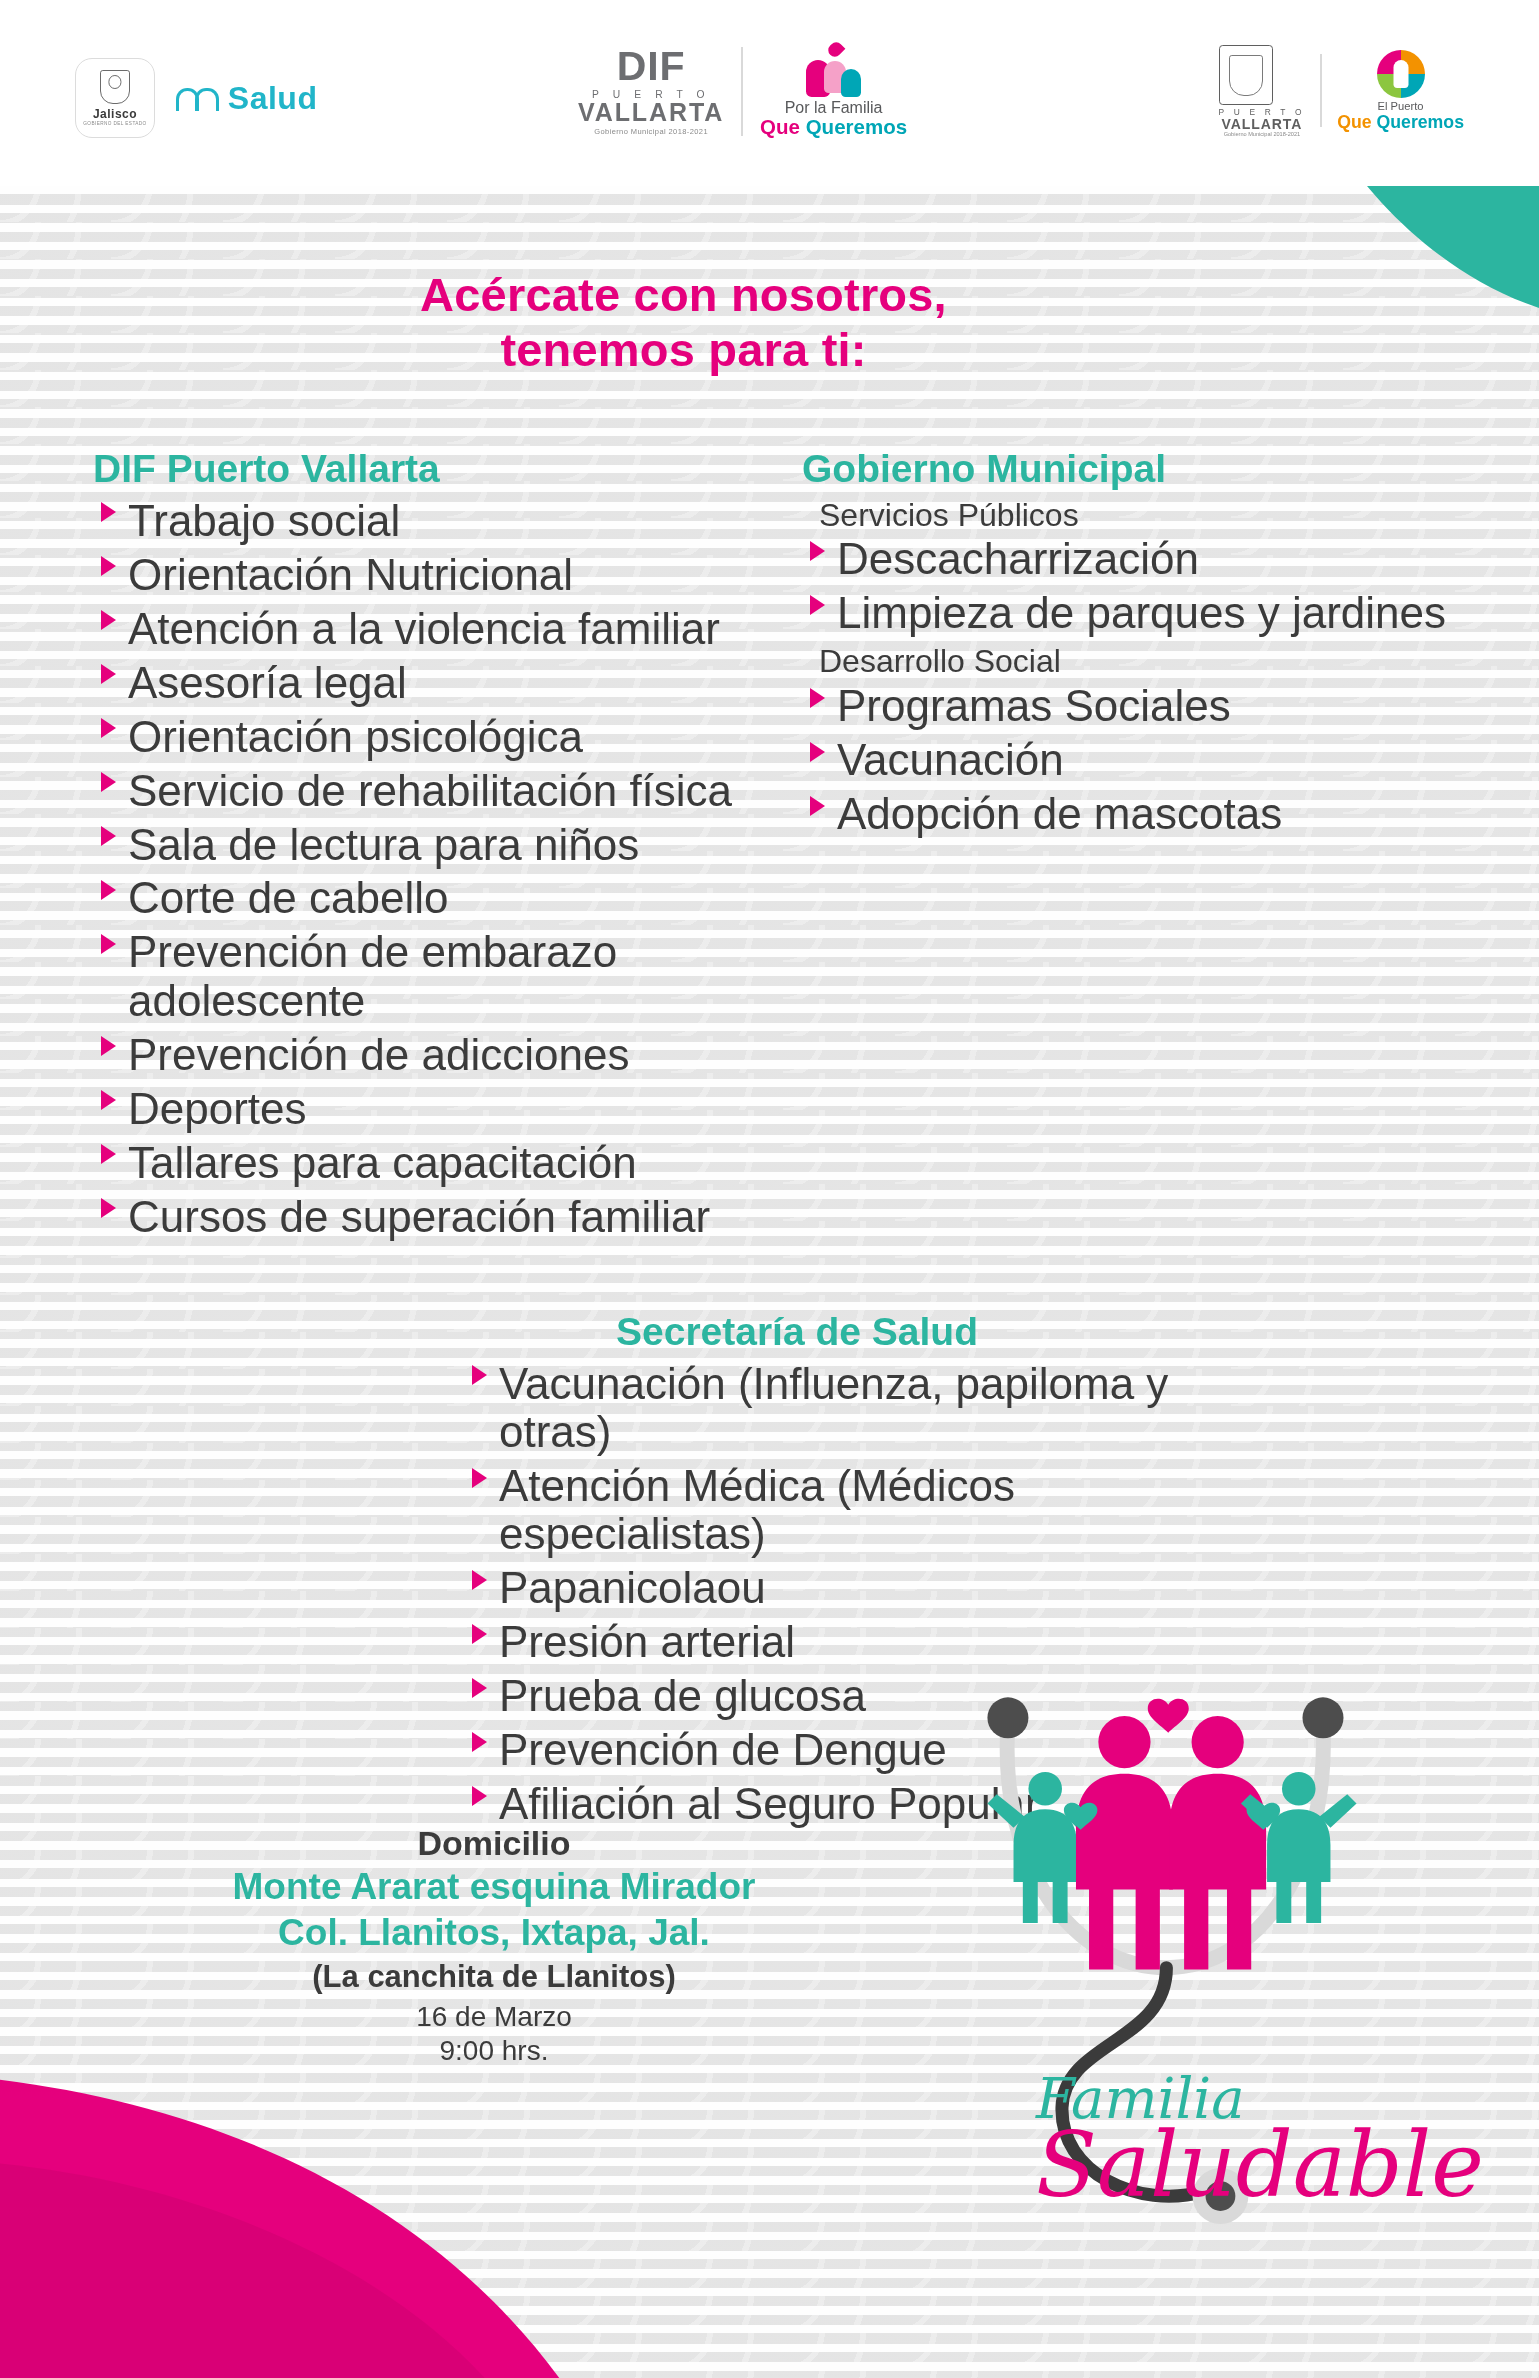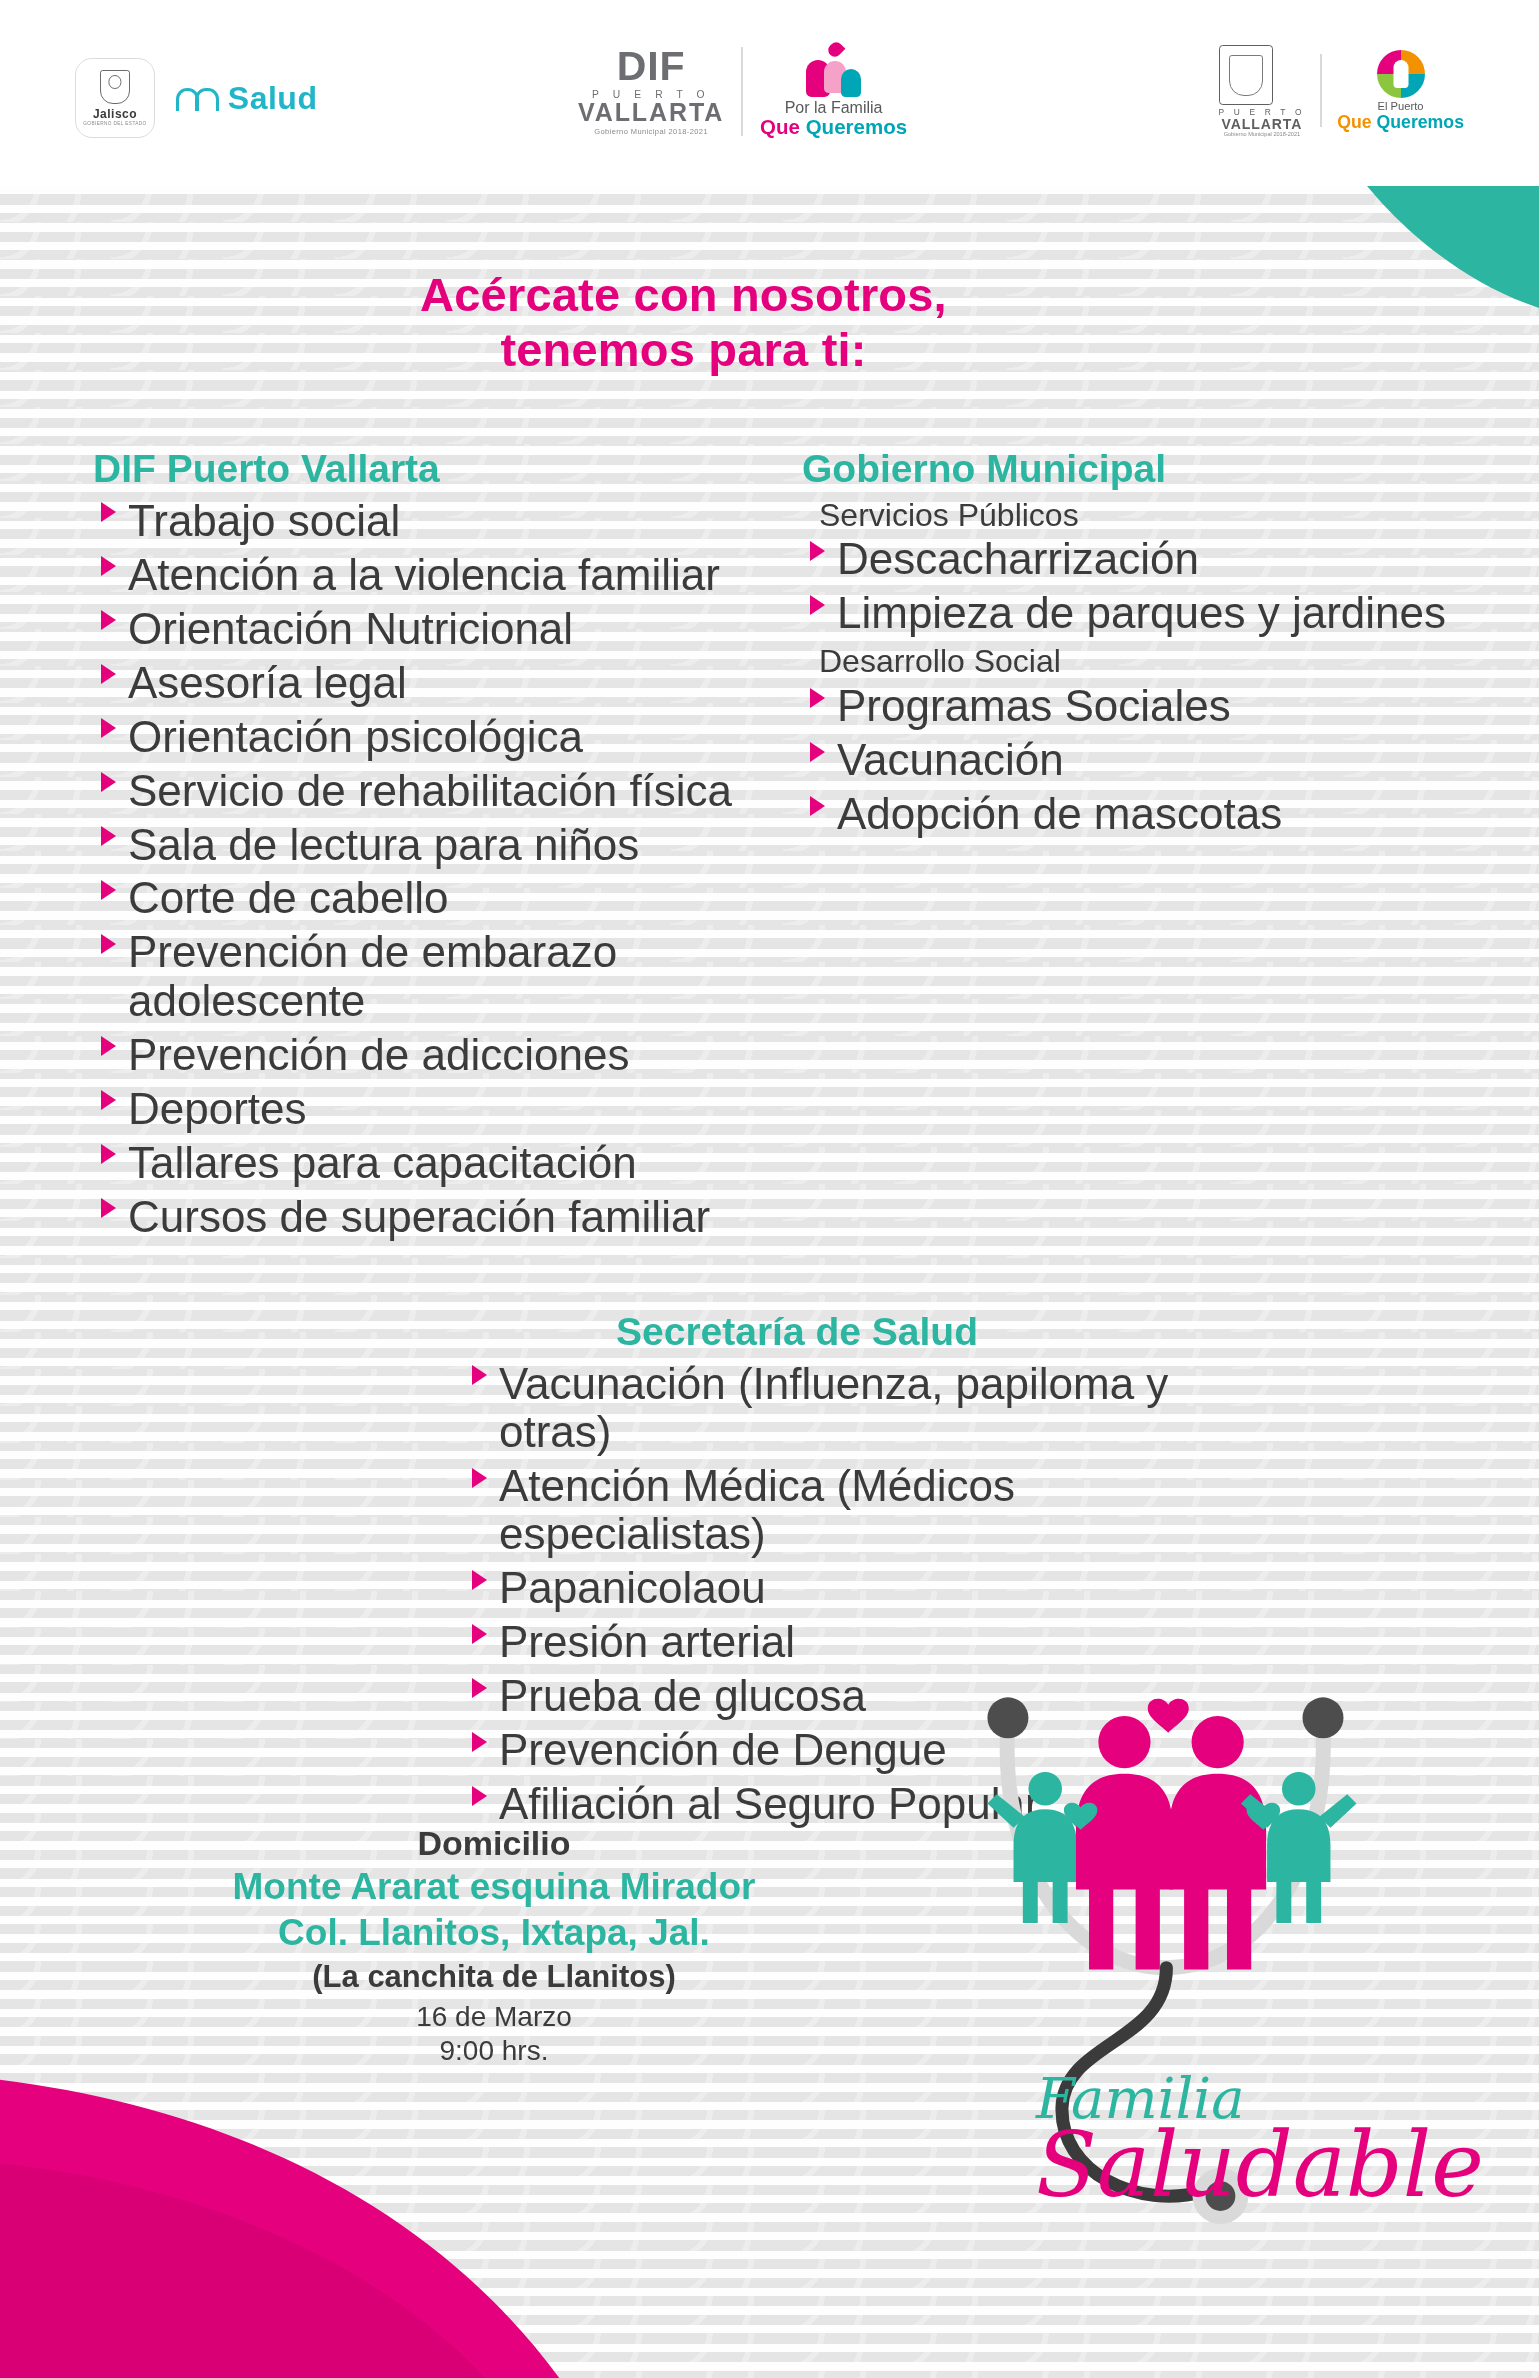--- a/index.html
+++ b/index.html
@@ -333,22 +333,22 @@
 
 <div class="headline">
   <div>Acércate con nosotros,</div>
   <div>tenemos para ti:</div>
 </div>
 
 <div class="col-dif">
   <div class="sec-title">DIF Puerto Vallarta</div>
   <ul class="svc">
     <li>Trabajo social</li>
+    <li>Orientación Nutricional</li>
     <li>Atención a la violencia familiar</li>
-    <li>Orientación Nutricional</li>
     <li>Asesoría legal</li>
     <li>Orientación psicológica</li>
     <li>Servicio de rehabilitación física</li>
     <li>Sala de lectura para niños</li>
     <li>Corte de cabello</li>
     <li>Prevención de embarazo adolescente</li>
     <li>Prevención de  adicciones</li>
     <li>Deportes</li>
     <li>Tallares para capacitación</li>
     <li>Cursos de superación familiar</li>

